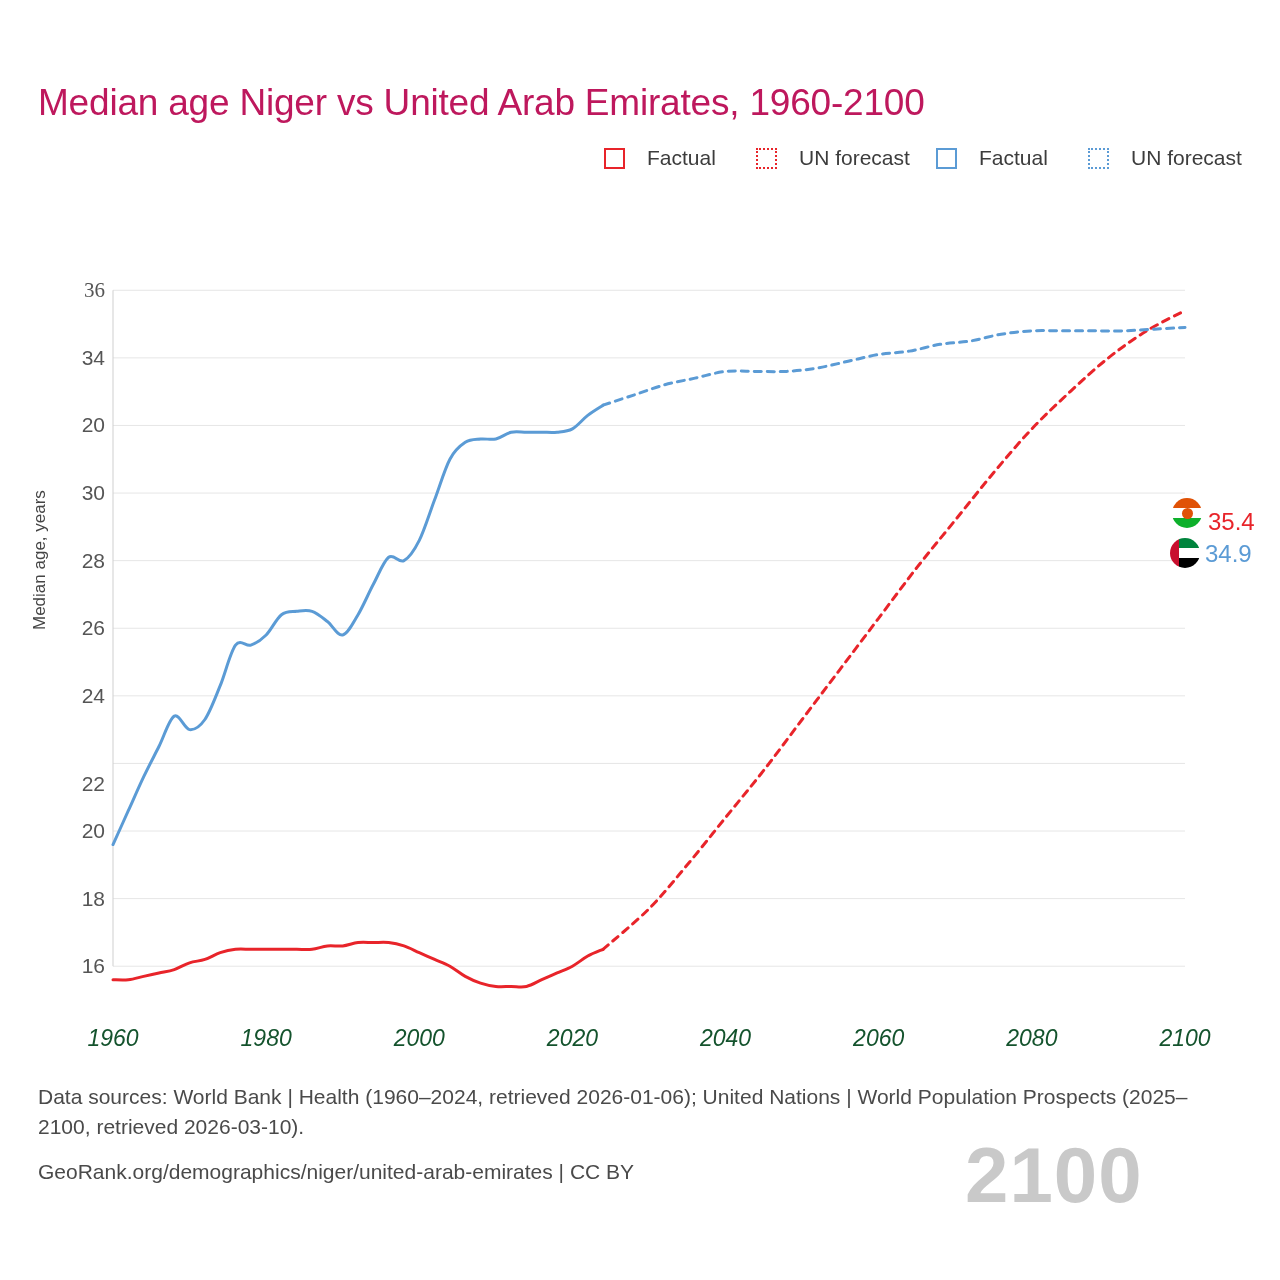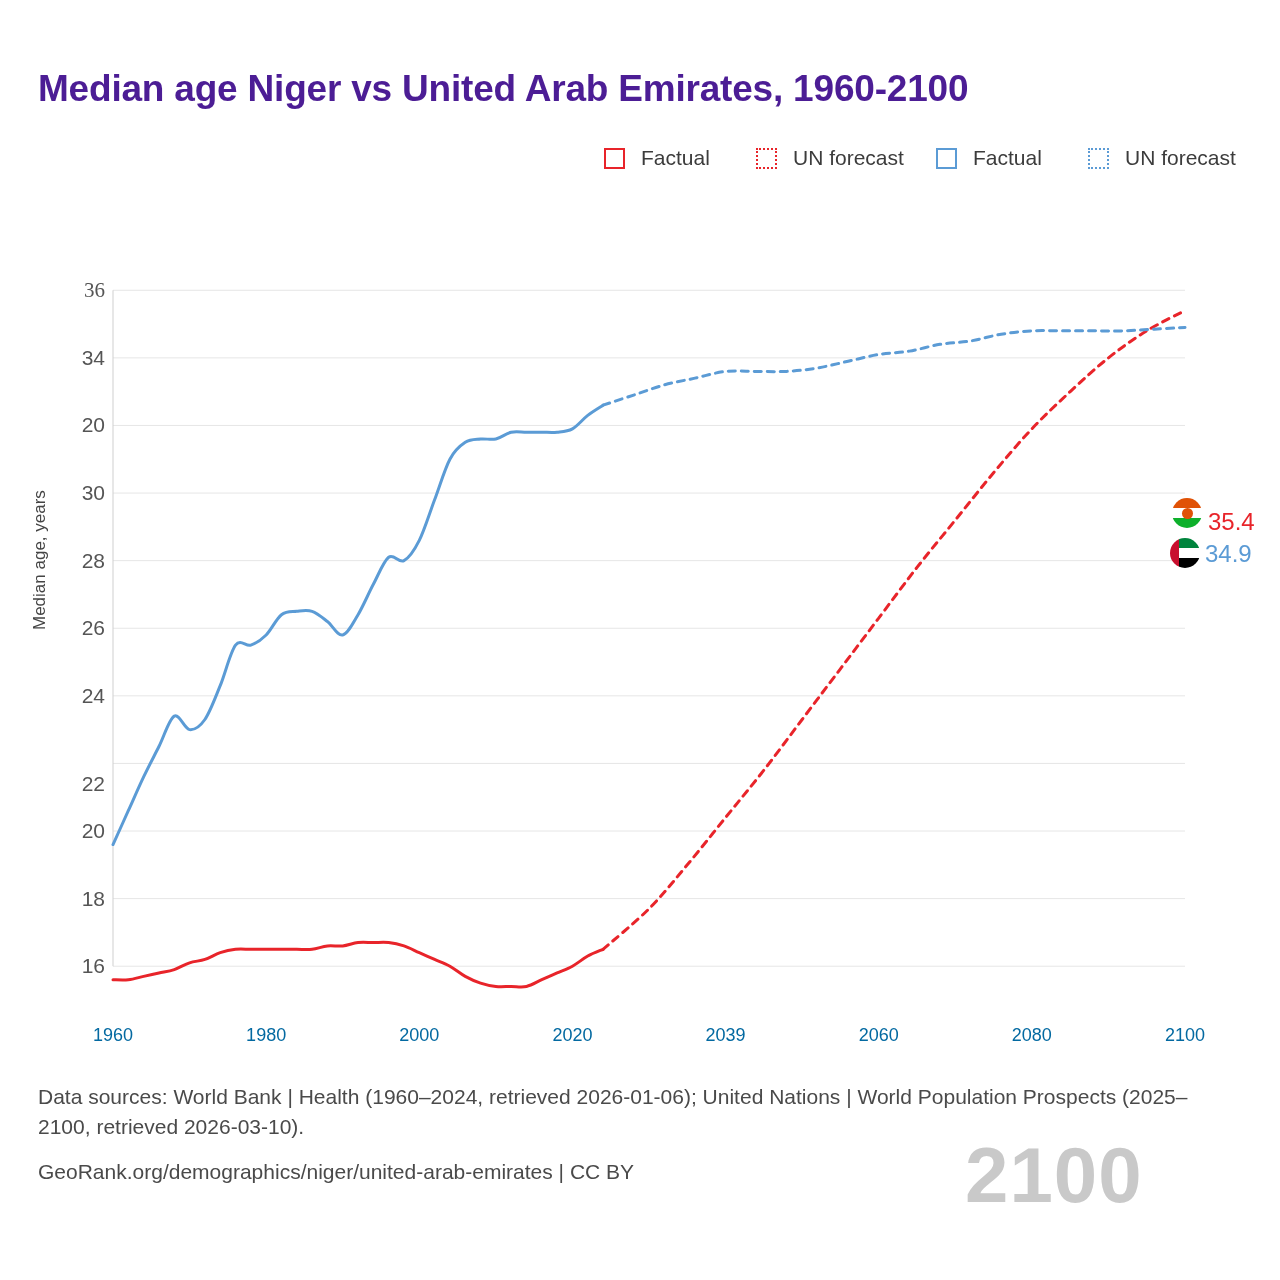--- a/index.html
+++ b/index.html
@@ -15,24 +15,24 @@
     overflow: hidden;
   }
   .page {
     position: relative;
     width: 1280px;
     height: 1280px;
   }
   .title {
     position: absolute;
     left: 38px;
-    top: 68px;
+    top: 82px;
     font-size: 37px;
-    font-weight: bold;
-    color: #4c1d95;
+    font-weight: normal;
+    color: #be185d;
     letter-spacing: -0.2px;
   }
 
   
   .legend {
     position: absolute;
     left: 560px;
     top: 138px;
     width: 700px;
     font-size: 21px;
@@ -52,21 +52,21 @@
   .lg-uae { left: 376px; }
   .legend-row-items {
     position: relative;
     height: 34px;
     margin-top: 8px;
   }
   .legend-item {
     position: absolute;
     display: flex;
     align-items: center;
-    gap: 16px;
+    gap: 22px;
     white-space: nowrap;
   }
   .li-1 { left: 44px; }
   .li-2 { left: 196px; }
   .li-3 { left: 376px; }
   .li-4 { left: 528px; }
   .swatch {
     width: 21px;
     height: 21px;
     box-sizing: border-box;
@@ -101,23 +101,24 @@
     right: 0;
     width: 60px;
     text-align: right;
     font-size: 21px;
     color: #555;
     transform: translateY(-50%);
   }
   .yticks { position: absolute; left: 45px; top: 0; width: 60px; height: 790px; }
   .xtick {
     position: absolute;
-    font-size: 18px;
-    color: #0369a1;
+    font-size: 23px;
+    color: #14532d;
     transform: translateX(-50%);
+    font-style: italic;
   }
   .xtick-row {
     position: absolute;
     left: 0;
     top: 785px;
     width: 1280px;
     height: 30px;
   }
   svg.chart { position: absolute; left: 0; top: 0; }
 
@@ -209,21 +210,21 @@
         <div class="ytick" style="top: 253.056px; text-align: right;">30</div>
         <div class="ytick" style="top: 185.463px;">20</div>
         <div class="ytick" style="top: 117.87px;">34</div>
         <div class="ytick" style="top: 50.2778px; font-family: Liberation Serif, serif;">36</div>
       </div>
     <div class="xtick-row" id="xticks">
         <div class="xtick" style="left: 113px;">1960</div>
         <div class="xtick" style="left: 266.143px;">1980</div>
         <div class="xtick" style="left: 419.286px;">2000</div>
         <div class="xtick" style="left: 572.429px;">2020</div>
-        <div class="xtick" style="left: 725.571px;">2039</div>
+        <div class="xtick" style="left: 725.571px;">2040</div>
         <div class="xtick" style="left: 878.714px;">2060</div>
         <div class="xtick" style="left: 1031.86px;">2080</div>
         <div class="xtick" style="left: 1185px;">2100</div>
       </div>
     <svg class="chart" id="chart-svg" width="1280" height="790">
         <line x1="113" x2="1185" y1="726.2037037037037" y2="726.2037037037037" stroke="#e6e6e6" stroke-width="1"></line>
         <line x1="113" x2="1185" y1="658.6111111111111" y2="658.6111111111111" stroke="#e6e6e6" stroke-width="1"></line>
         <line x1="113" x2="1185" y1="591.0185185185185" y2="591.0185185185185" stroke="#e6e6e6" stroke-width="1"></line>
         <line x1="113" x2="1185" y1="523.4259259259259" y2="523.4259259259259" stroke="#e6e6e6" stroke-width="1"></line>
         <line x1="113" x2="1185" y1="455.83333333333337" y2="455.83333333333337" stroke="#e6e6e6" stroke-width="1"></line>

